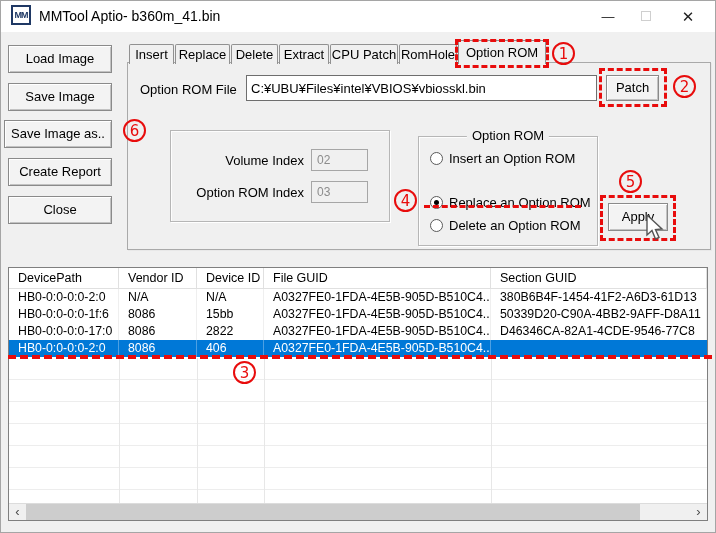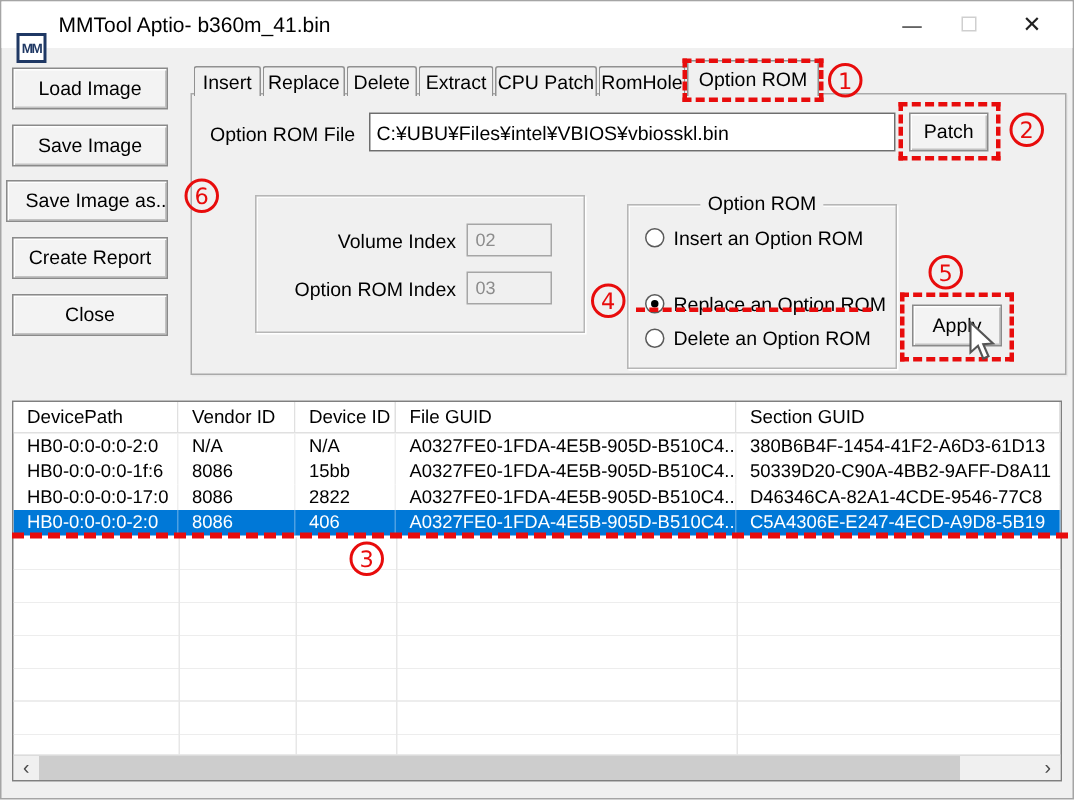--- a/index.html
+++ b/index.html
@@ -3,38 +3,38 @@
 <meta charset="utf-8">
 <style>
   * { margin:0; padding:0; box-sizing:border-box; }
   html,body { background:#d8d8d8; }
   body { font-family:"Liberation Sans", sans-serif; font-size:13px; color:#000; }
   .window { position:relative; width:716px; height:533px; background:#f0f0f0;
             box-shadow: inset 0 0 0 1px #a5a5a5; overflow:hidden; }
 
   
   .titlebar { position:absolute; left:1px; top:1px; width:714px; height:31px; background:#ffffff; }
-  .app-icon { position:absolute; left:10px; top:21px; width:20px; height:20px; border:2px solid #1f3864;
+  .app-icon { position:absolute; left:10px; top:4px; width:20px; height:20px; border:2px solid #1f3864;
               background:#fff; color:#1f3864; font-weight:bold; font-size:9px; line-height:16px;
               text-align:center; letter-spacing:-1px; }
   .title-text { position:absolute; left:38px; top:0; height:31px; line-height:31px; font-size:14px; }
   .caption-btn { position:absolute; top:0; width:30px; height:31px; text-align:center; line-height:31px;
                  font-size:13px; color:#222; cursor:default; }
   .btn-min { left:592px; }
   .btn-max { left:630px; color:#c9c9c9; }
   .btn-max .sq { display:inline-block; width:10px; height:10px; border:1px solid #cfcfcf; margin-top:10px; }
   .btn-close { left:672px; font-size:15px; }
 
   
   .side-btn { position:absolute; left:8px; width:104px; height:28px; background:#f3f3f3;
               border:1px solid #8a8a8a; box-shadow: inset 1px 1px 0 #ffffff, inset -1px -1px 0 #c2c2c2;
               text-align:center; line-height:26px; font-size:13px; cursor:default; }
   #b-load   { top:45px; }
   #b-save   { top:83px; }
-  #b-saveas { top:120px; left:4px; width:108px;text-align:right; }
+  #b-saveas { top:120px; left:4px; width:108px; }
   #b-report { top:158px; }
   #b-close  { top:196px; }
 
   
   .ann { position:absolute; width:23px; height:23px; border:2px solid #e80c0c; border-radius:50%;
          color:#e80c0c; font-size:15px; display:flex; align-items:center; justify-content:center;
          background:transparent; z-index:30; font-family:"DejaVu Sans", sans-serif; }
   .dash-rect { position:absolute; border:3px dashed #e80c0c; z-index:25; pointer-events:none; }
   .dash-line { position:absolute; border-top:4px dashed #e80c0c; z-index:25; pointer-events:none; }
 
@@ -205,21 +205,20 @@
         <div>8086</div>
       <div>2822</div>
         <div>A0327FE0-1FDA-4E5B-905D-B510C4...</div>
       <div>D46346CA-82A1-4CDE-9546-77C8</div>
     </div>
     <div class="lv-row selected">
       <div>HB0-0:0-0:0-2:0</div>
         <div>8086</div>
       <div>406</div>
         <div>A0327FE0-1FDA-4E5B-905D-B510C4...</div>
-      <div>C5A4306E-E247-4ECD-A9D8-5B19</div>
     </div>
 
     <div class="lv-empty"></div>
     <div class="vline" style="left:110px;"></div>
     <div class="vline" style="left:188px;"></div>
     <div class="vline" style="left:255px;"></div>
     <div class="vline" style="left:482px;"></div>
 
     <div class="h-scrollbar">
       <div class="sb-arrow sb-left">‹</div>

